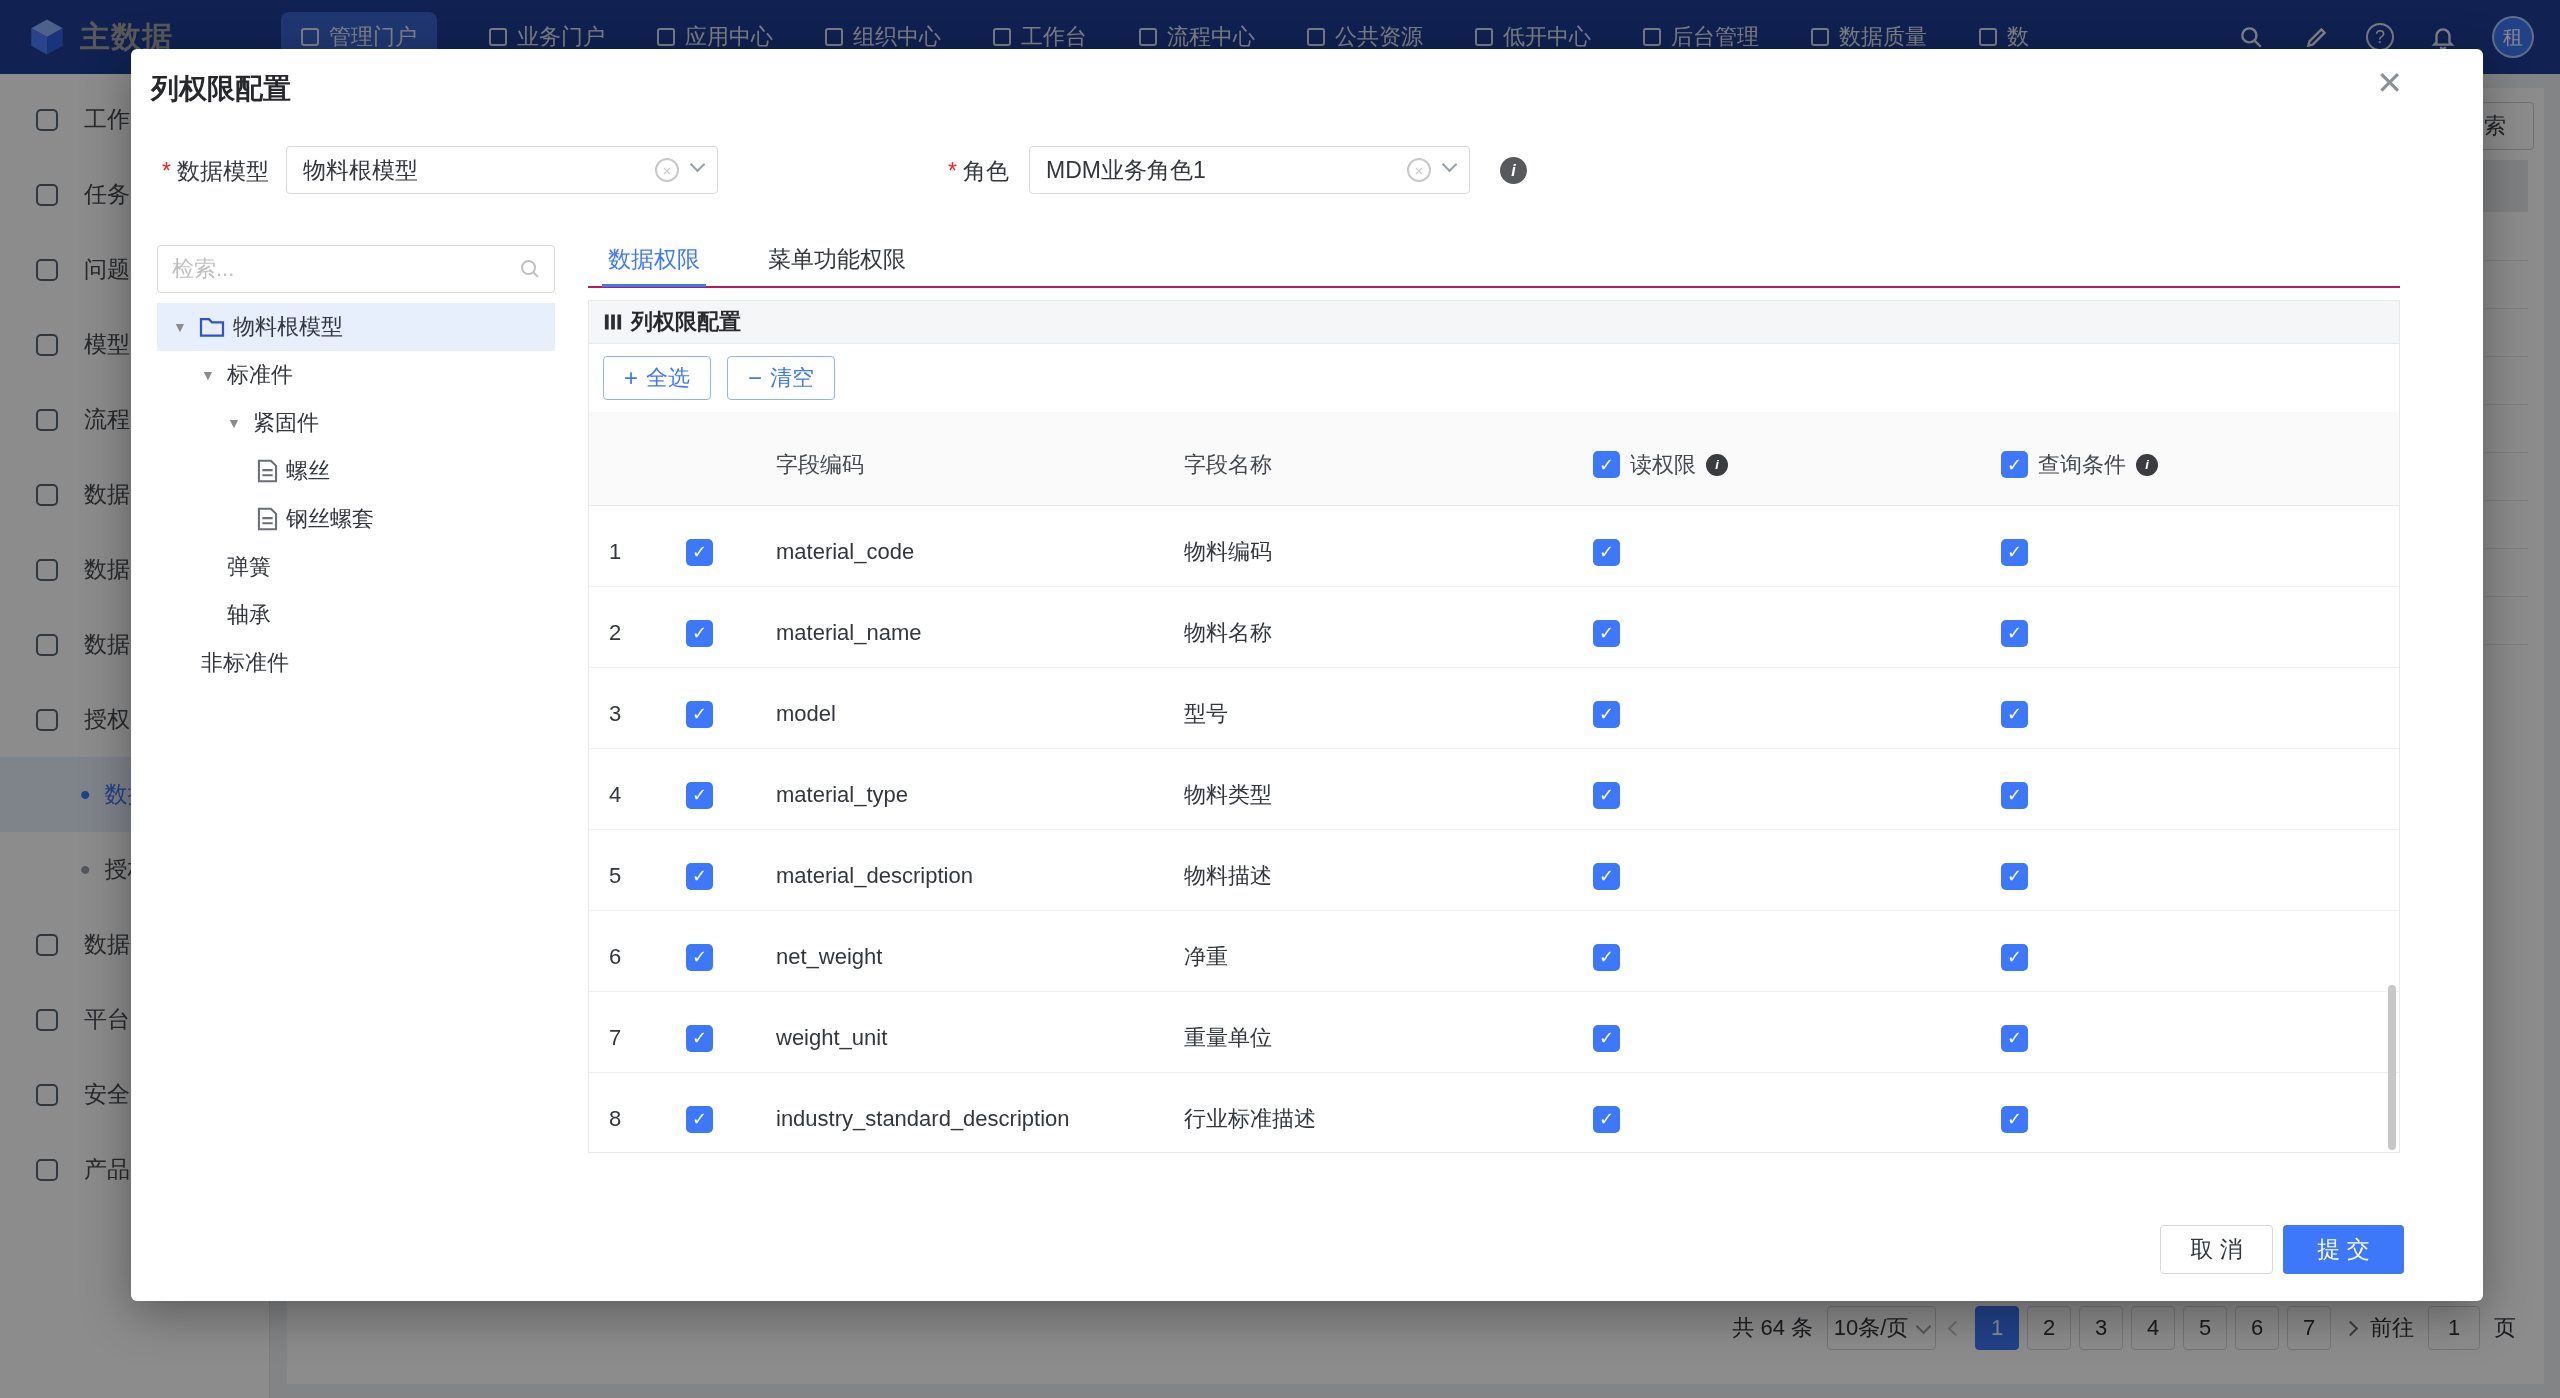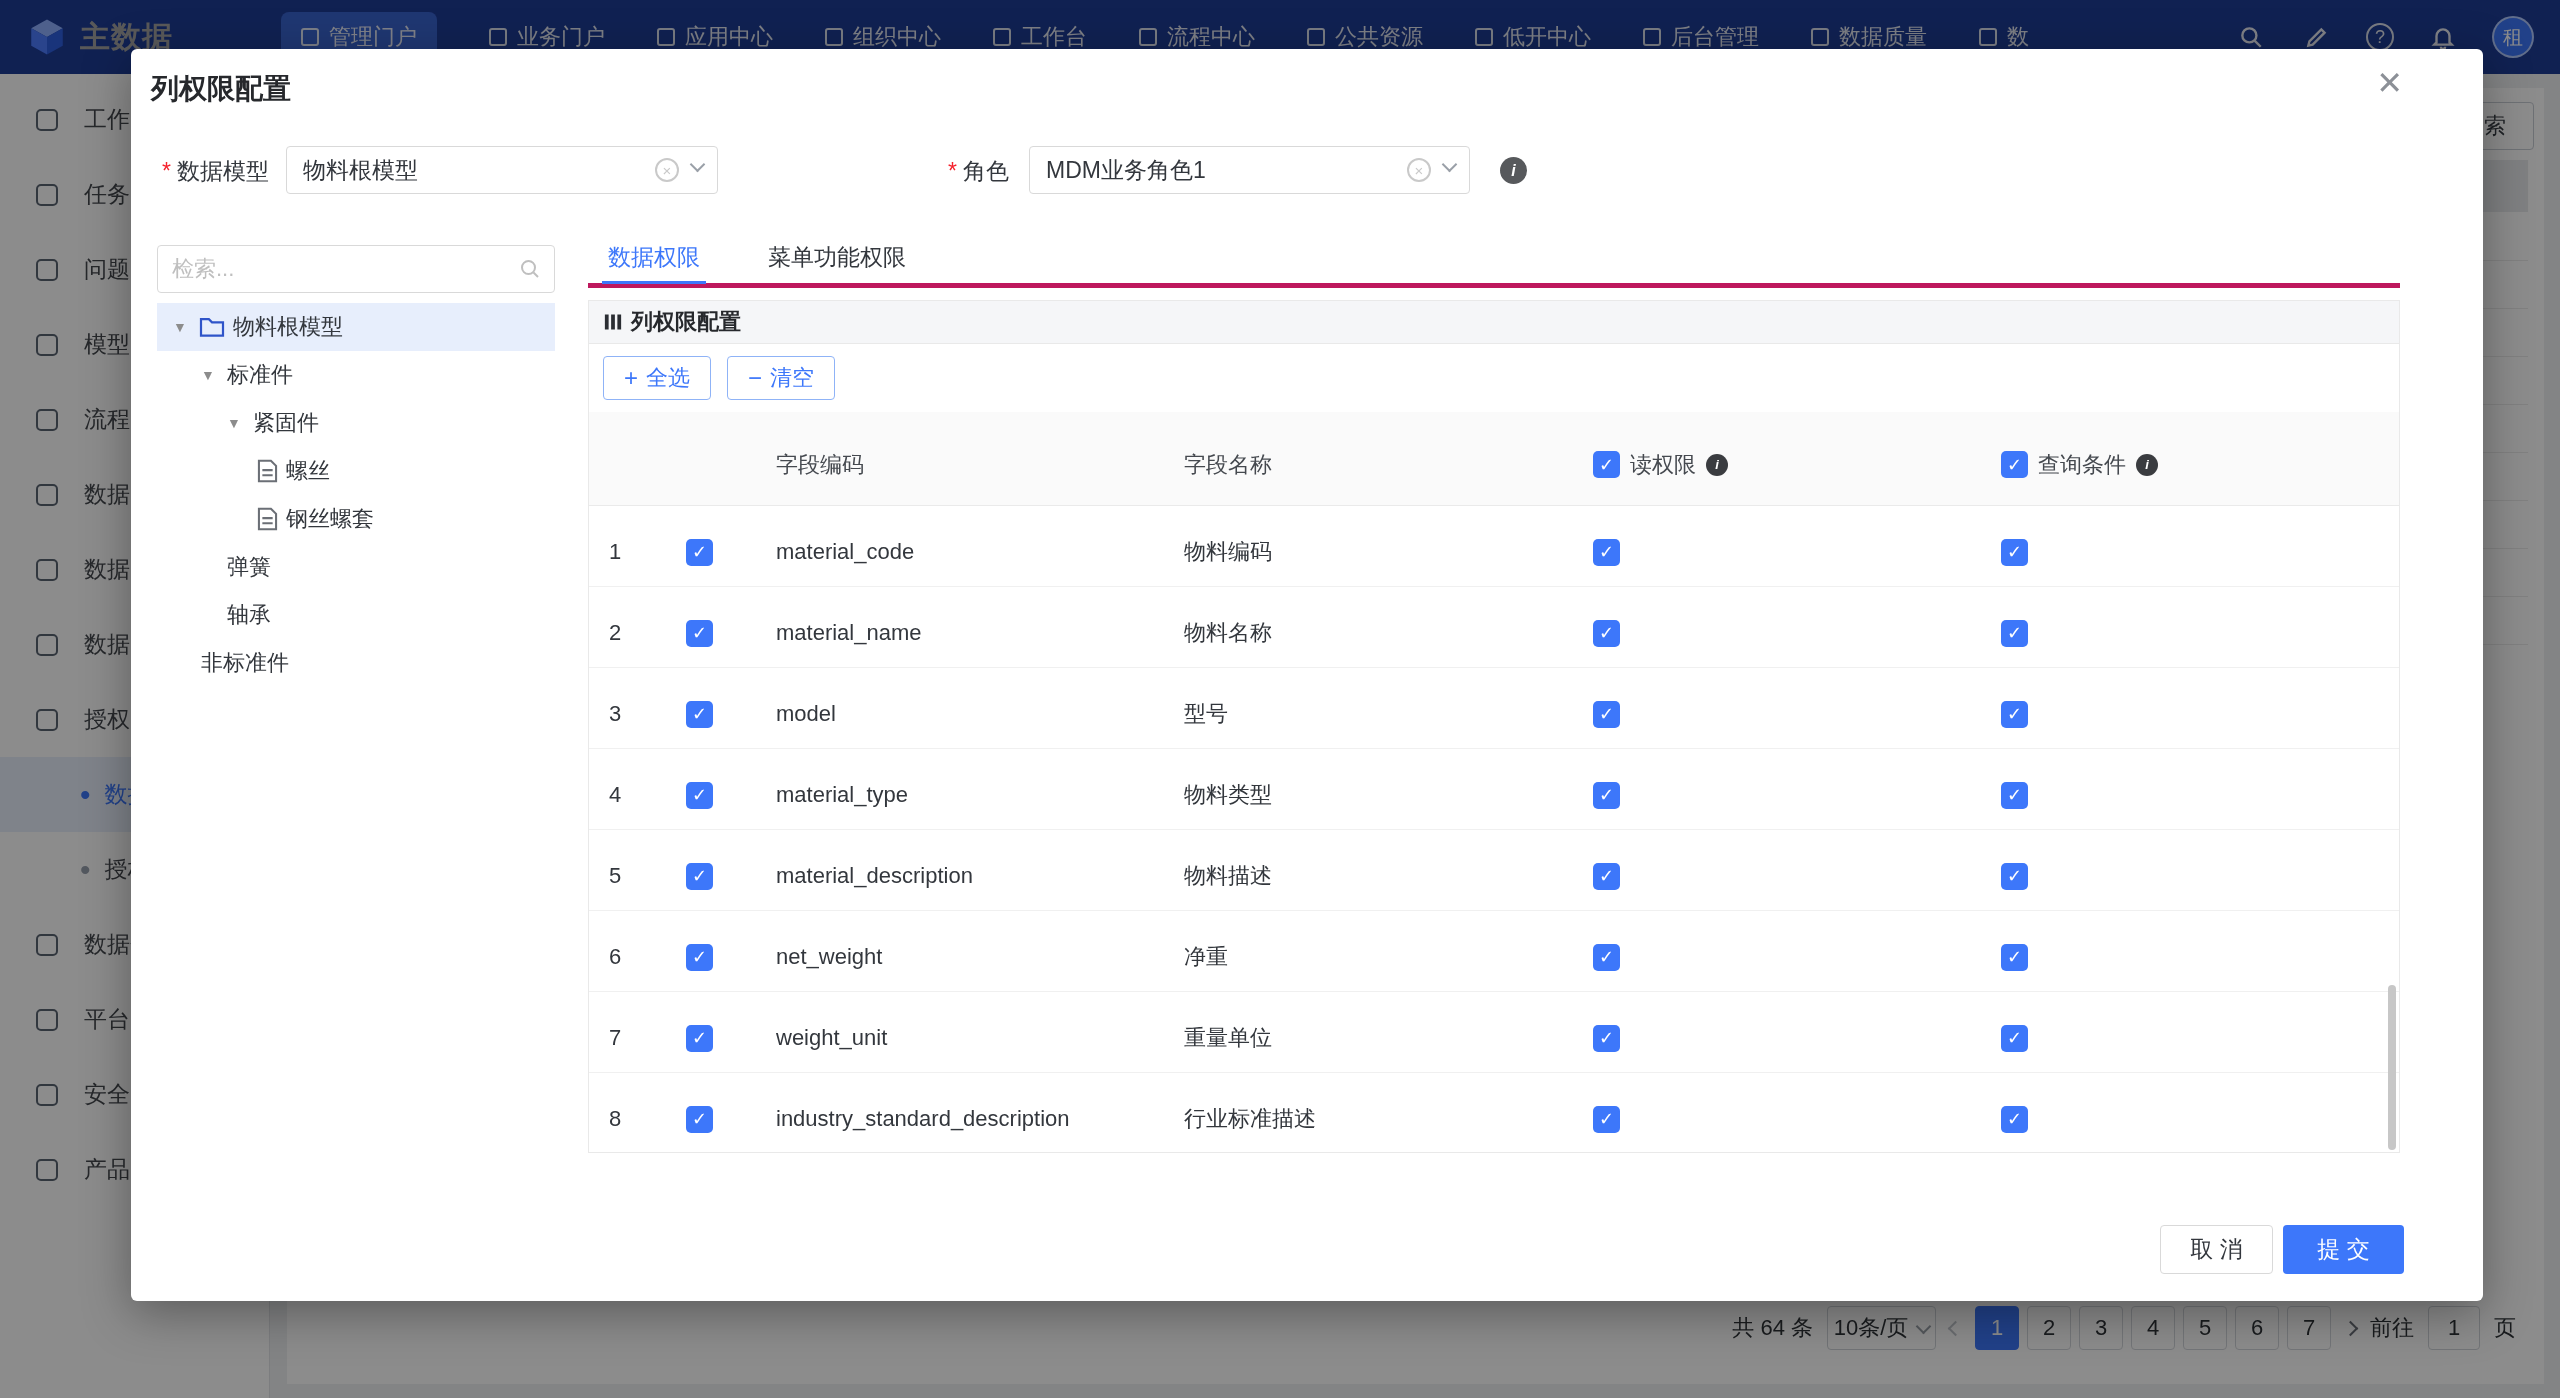--- a/index.html
+++ b/index.html
@@ -65,21 +65,21 @@
   
   .tree-panel { position:absolute; left:26px; top:196px; width:398px; }
   .tree-search { height:48px; border:1px solid #d9d9d9; border-radius:4px; display:flex; align-items:center; justify-content:space-between; padding:0 12px 0 14px; font-size:22px; color:#bfbfbf; }
   .tree { margin-top:10px; }
   .tree-node { height:48px; display:flex; align-items:center; font-size:22px; color:#33373d; cursor:pointer; }
   .tree-node.selected { background:var(--selected-bg); }
   .caret { width:26px; font-size:14px; color:#8c8c8c; flex:none; }
   .node-icon { margin-right:8px; display:flex; align-items:center; flex:none; }
 
   
-  .tabs { position:absolute; left:457px; top:183px; width:1812px; height:56px; border-bottom:5px solid #be185d; display:flex; align-items:center; gap:56px; padding-left:14px; }
+  .tabs { position:absolute; left:457px; top:183px; width:1812px; height:56px; border-bottom:2px solid #be185d; display:flex; align-items:center; gap:56px; padding-left:14px; }
   .tab { position:relative; height:100%; display:flex; align-items:center; padding:0 6px; font-size:23px; color:#33373d; cursor:pointer; }
   .tab.active { color:var(--primary); font-weight:500; }
   .tab.active::after { content:""; position:absolute; left:0; right:0; bottom:-1px; height:3px; background:var(--primary); }
 
   
   .config { position:absolute; left:457px; top:251px; width:1812px; height:853px; border:1px solid #e9e9e9; overflow:hidden; }
   .config-head { height:43px; background:#f5f6f8; border-bottom:1px solid #e9e9e9; display:flex; align-items:center; gap:8px; padding:0 14px; font-size:22px; font-weight:700; color:#26282c; }
   .config-actions { padding:12px 14px; display:flex; gap:16px; }
   .btn-outline { height:44px; padding:0 20px; border:1px solid #8fb3f7; border-radius:4px; background:#fff; color:var(--primary); font-size:22px; display:flex; align-items:center; gap:8px; cursor:pointer; }
   .btn-outline .sym { font-size:24px; line-height:1; }

